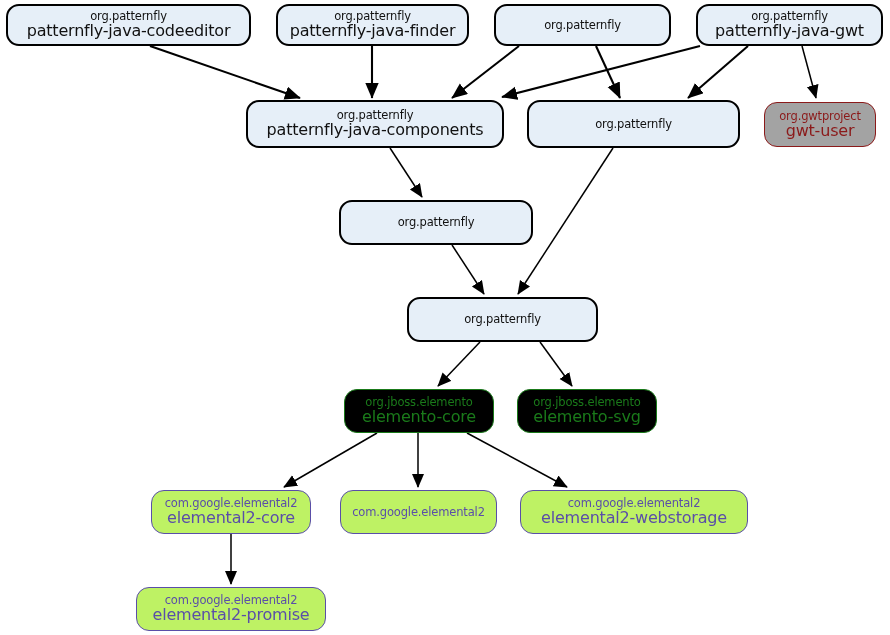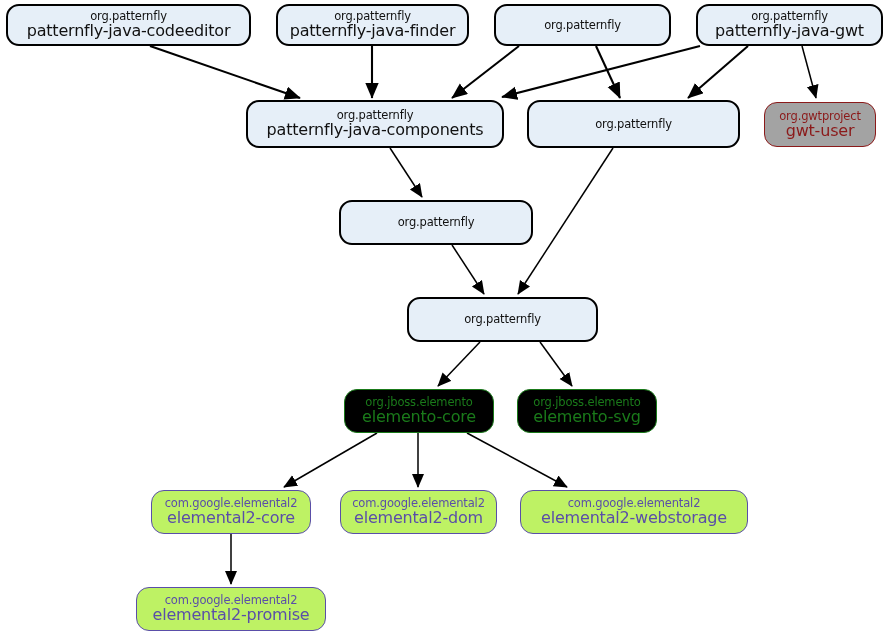--- a/index.html
+++ b/index.html
@@ -144,21 +144,20 @@
       <div class="node n-elemento" style="left: 517px; top: 389px; width: 140px; height: 44px;">
         <div class="grp">org.jboss.elemento</div>
         <div class="art">elemento-svg</div>
       </div>
       <div class="node n-elemental2" style="left: 151px; top: 490px; width: 160px; height: 44px;">
         <div class="grp">com.google.elemental2</div>
         <div class="art">elemental2-core</div>
       </div>
       <div class="node n-elemental2" style="left: 340px; top: 490px; width: 157px; height: 44px;">
         <div class="grp">com.google.elemental2</div>
-        <div class="art">elemental2-dom</div>
       </div>
       <div class="node n-elemental2" style="left: 520px; top: 490px; width: 228px; height: 44px;">
         <div class="grp">com.google.elemental2</div>
         <div class="art">elemental2-webstorage</div>
       </div>
       <div class="node n-elemental2" style="left: 136px; top: 587px; width: 190px; height: 44px;">
         <div class="grp">com.google.elemental2</div>
         <div class="art">elemental2-promise</div>
       </div>
     </div>

